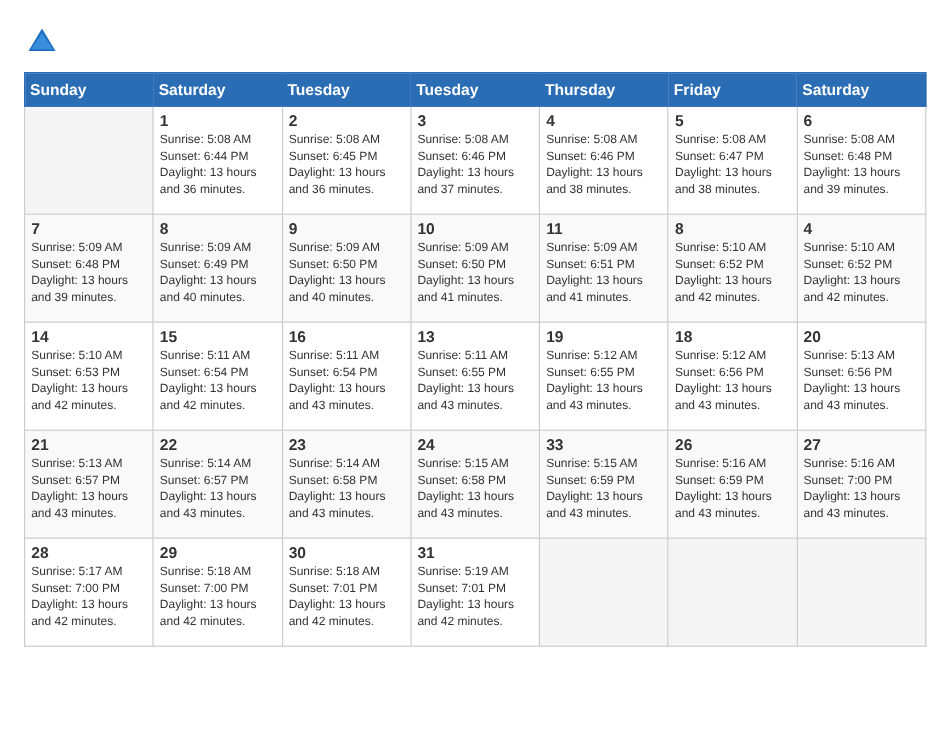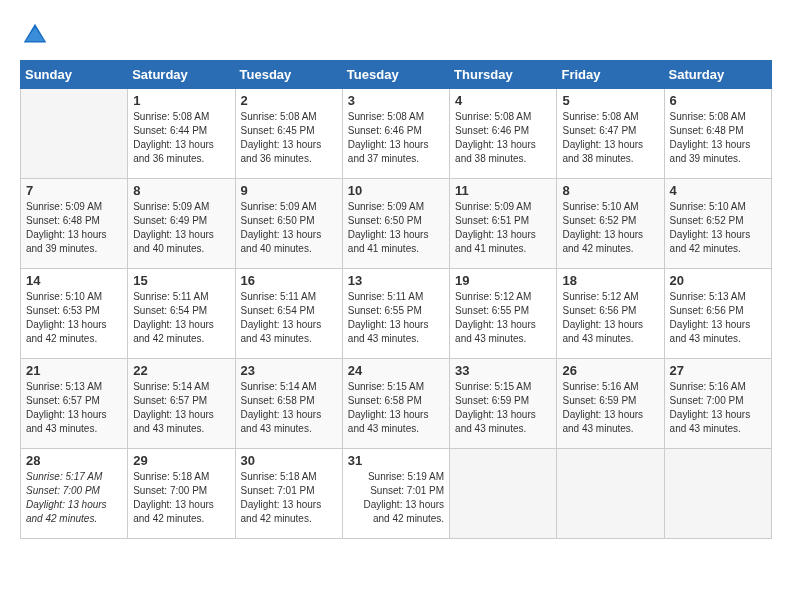--- a/index.html
+++ b/index.html
@@ -315,42 +315,42 @@
           <span class="day-number">27</span>
           <div class="day-info" style="white-space: pre-line;">Sunrise: 5:16 AM
 Sunset: 7:00 PM
 Daylight: 13 hours
 and 43 minutes.</div>
         </td>
       </tr>
       <tr class="week-row">
         <td>
           <span class="day-number">28</span>
-          <div class="day-info" style="white-space: pre-line; font-style: italic;">Sunrise: 5:17 AM
+          <div class="day-info" style="white-space: pre-line;">Sunrise: 5:17 AM
 Sunset: 7:00 PM
 Daylight: 13 hours
 and 42 minutes.</div>
         </td>
         <td>
           <span class="day-number">29</span>
           <div class="day-info" style="white-space: pre-line;">Sunrise: 5:18 AM
 Sunset: 7:00 PM
 Daylight: 13 hours
 and 42 minutes.</div>
         </td>
         <td>
           <span class="day-number">30</span>
           <div class="day-info" style="white-space: pre-line;">Sunrise: 5:18 AM
 Sunset: 7:01 PM
 Daylight: 13 hours
 and 42 minutes.</div>
         </td>
         <td>
           <span class="day-number">31</span>
-          <div class="day-info" style="white-space: pre-line; text-align: right;">Sunrise: 5:19 AM
+          <div class="day-info" style="white-space: pre-line;">Sunrise: 5:19 AM
 Sunset: 7:01 PM
 Daylight: 13 hours
 and 42 minutes.</div>
         </td>
         <td class="empty"></td>
         <td class="empty"></td>
         <td class="empty"></td>
       </tr>
     </tbody>
 </table>

